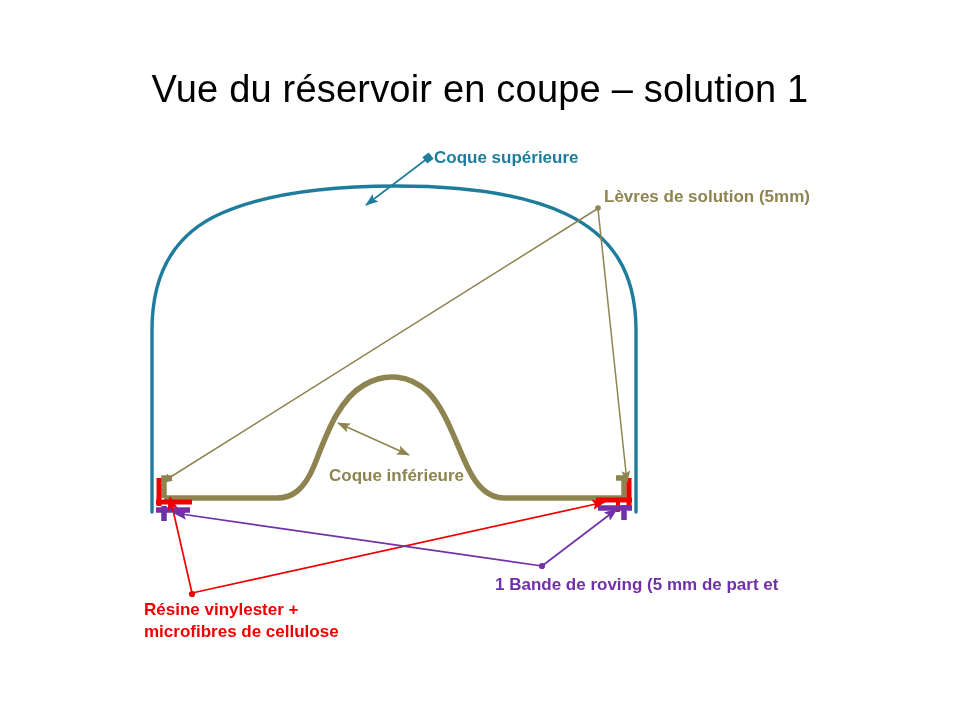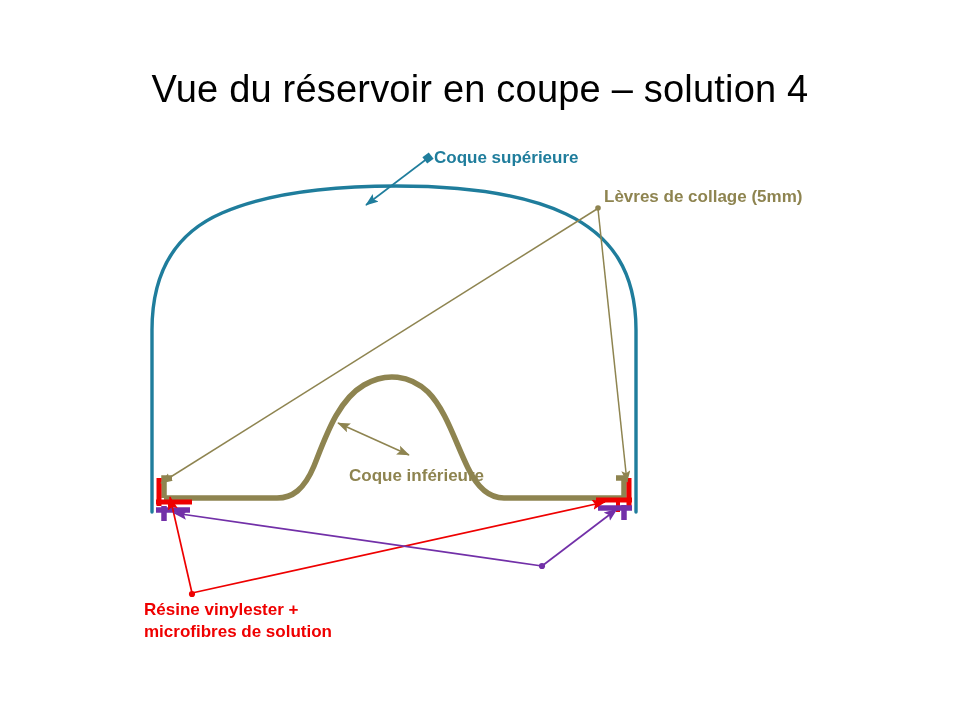--- a/index.html
+++ b/index.html
@@ -16,21 +16,21 @@
   .lbl-teal{color:#1f7d9c;font-size:17px;}
   .lbl-olive{color:#8e8450;font-size:17px;}
   .lbl-red{color:#ef0000;font-size:17px;}
   .lbl-purple{color:#7230a8;font-size:17px;}
 </style>
 </head>
 <body>
 
 <div id="stage">
 
-  <div class="ttl">Vue du réservoir en coupe – solution 4</div>
+  <div class="ttl">Vue du réservoir en coupe – solution 1</div>
 
   <svg width="960" height="720" viewBox="0 0 960 720">
     <defs>
       <marker id="ah-teal" markerWidth="9" markerHeight="9" refX="7.5" refY="3" orient="auto" markerUnits="strokeWidth">
         <path d="M0,0 L8,3 L0,6 L1.6,3 z" fill="#1f7d9c"></path>
       </marker>
       <marker id="ah-olive" markerWidth="9" markerHeight="9" refX="7.5" refY="3" orient="auto" markerUnits="strokeWidth">
         <path d="M0,0 L8,3 L0,6 L1.6,3 z" fill="#8e8450"></path>
       </marker>
       <marker id="ah-olive-start" markerWidth="9" markerHeight="9" refX="0.5" refY="3" orient="auto" markerUnits="strokeWidth">
@@ -128,25 +128,26 @@
 
     <g>
       <path d="M542,566 L174,513" stroke="#7230a8" stroke-width="1.7" fill="none" marker-end="url(#ah-purple)"></path>
       <path d="M542,566 L617,509" stroke="#7230a8" stroke-width="1.7" fill="none" marker-end="url(#ah-purple)"></path>
       <circle cx="542" cy="566" r="3.1" fill="#7230a8"></circle>
     </g>
   </svg>
 
   <div class="lbl lbl-teal" style="left:434px;top:147px;">Coque supérieure</div>
 
-  <div class="lbl lbl-olive" style="left:604px;top:186px;">Lèvres de collage (5mm)</div>
+  <div class="lbl lbl-olive" style="left:604px;top:186px;">Lèvres de solution (5mm)</div>
 
-  <div class="lbl lbl-olive" style="left:329px;top:465px;margin-left:20px;">Coque inférieure</div>
+  <div class="lbl lbl-olive" style="left:329px;top:465px;">Coque inférieure</div>
 
   <div class="lbl lbl-red" style="left:144px;top:599px;width:300px;">
     <div>Résine vinylester +</div>
-    <div>microfibres de solution</div>
+    <div>microfibres de cellulose</div>
   </div>
 
   <div class="lbl lbl-purple" style="left:495px;top:574px;width:390px;">
+    <div>1 Bande de roving (5 mm de part et</div>
   </div>
 
 </div>
 
 </body></html>

